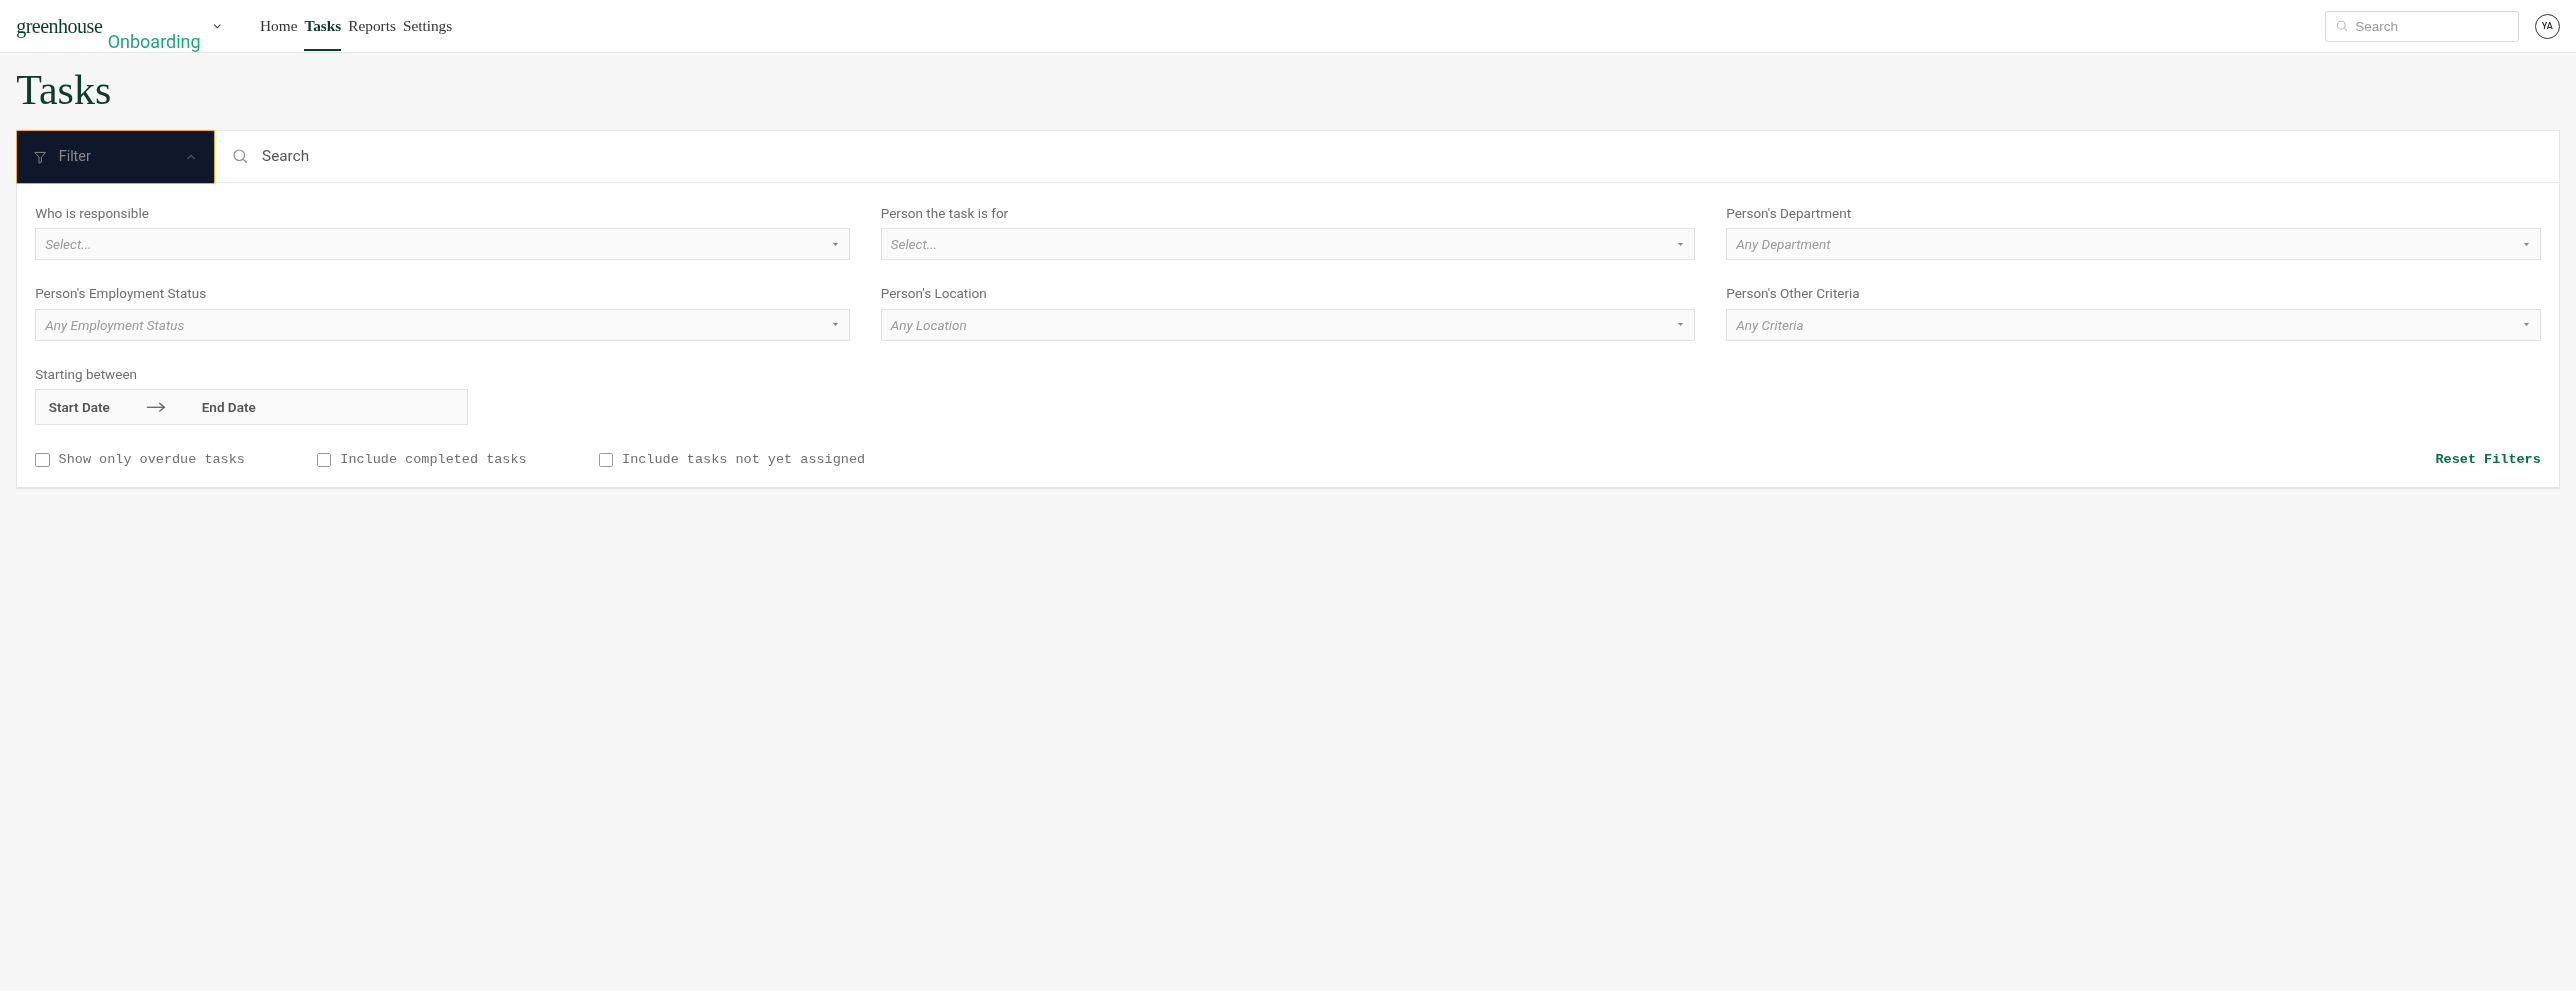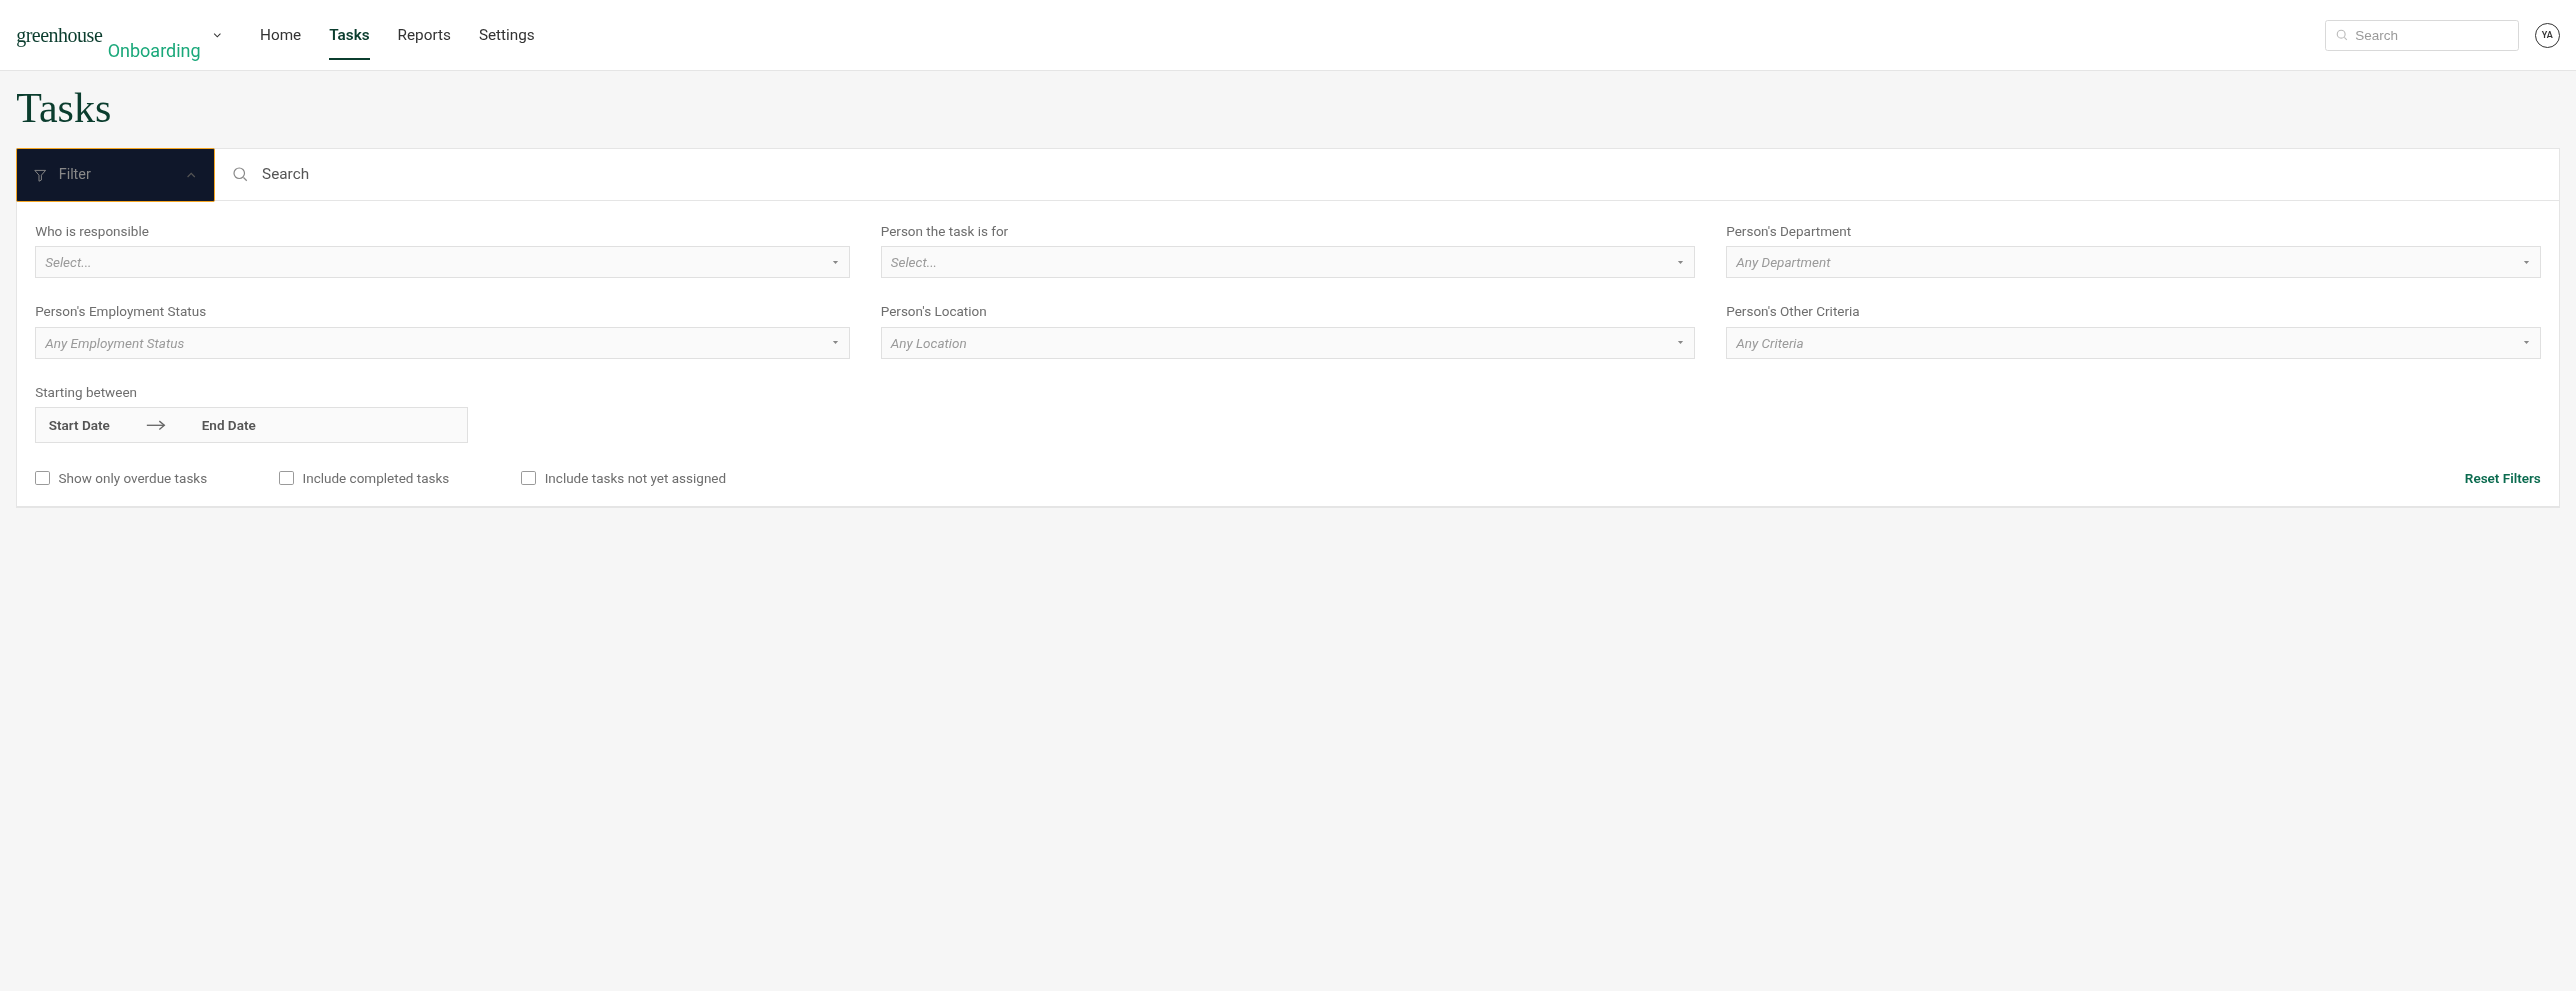--- a/index.html
+++ b/index.html
@@ -6,21 +6,21 @@
   body {
     font-family: -apple-system, BlinkMacSystemFont, "Segoe UI", Roboto, Helvetica, Arial, sans-serif;
     background: #fff;
     color: #333;
     font-size: 13.5px;
   }
   
   .topbar {
     display: flex;
     align-items: center;
-    height: 71px;
+    height: 53px;
     padding: 0 16.2px;
     border-bottom: 0.9px solid #e5e5e5;
     background: #fff;
   }
   .brand {
     display: flex;
     align-items: center;
     gap: 3.6px;
     margin-right: 36px;
     cursor: pointer;
@@ -37,21 +37,22 @@
     font-weight: 400;
     margin-left: 1.8px;
     margin-top: 31px;
   }
   .brand-caret {
     margin-left: 7.2px;
     color: #333;
   }
   .nav {
     display: flex;
-    gap: 28px;
+    gap: 7px;
+    font-family: Liberation Serif, serif;
   }
   .nav-item {
     font-size: 15.3px;
     color: #333;
     padding: 16.2px 0 14.4px 0;
     cursor: pointer;
     border-bottom: 2.7px solid transparent;
   }
   .nav-item.active {
     color: #0b3d2e;
@@ -189,20 +190,21 @@
     color:#555;
     font-weight:600;
   }
   .daterange .arrow { color:#666; }
   
   .filter-footer {
     display:flex;
     align-items:center;
     gap: 72px;
     margin-top: 27px;
+    font-family: Liberation Mono, monospace;
   }
   .chk {
     display:flex;
     align-items:center;
     gap: 9px;
     color:#6e6e6e;
     font-size:13.5px;
     cursor:pointer;
   }
   .chk .box {

